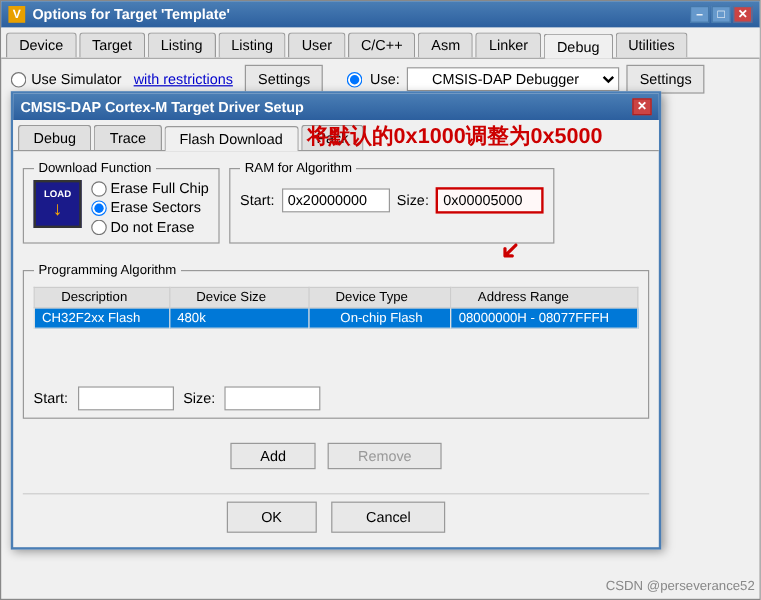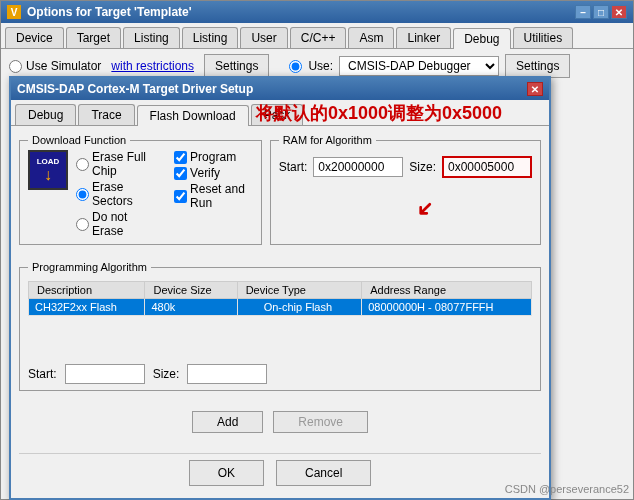--- a/index.html
+++ b/index.html
@@ -91,21 +91,21 @@
     .radio-group { display: flex; align-items: center; gap: 4px; }
     .hyperlink { color: #0000cc; text-decoration: underline; cursor: pointer; }
     .settings-btn {
       padding: 4px 10px;
       border: 1px solid #999;
       background: #e8e8e8;
       cursor: pointer;
       font-size: 12px;
     }
     .debugger-select {
-      padding: 1px 4px;
+      padding: 1px 16px;
       border: 1px solid #999;
       background: white;
       font-size: 12px;
       min-width: 160px;
     }
 
     
     .second-row {
       display: flex; align-items: center;
       padding: 2px 8px;
@@ -230,21 +230,21 @@
       background: #fff8f8;
     }
     .algo-table {
       width: 100%;
       border-collapse: collapse;
       margin-top: 4px;
     }
     .algo-table th {
       background: #e0e0e0;
       border: 1px solid #ccc;
-      padding: 2px 8px;
+      padding: 2px 22px;
       font-size: 11px;
       font-weight: normal;
       text-align: left;
     }
     .algo-table td {
       border: 1px solid #e0e0e0;
       padding: 2px 6px;
       font-size: 11px;
     }
     .algo-table tr.selected td {
@@ -401,34 +401,20 @@
                 <input type="radio" name="erase" style="">
                 <span>Erase Full Chip</span>
               </div>
               <div class="radio-row">
                 <input type="radio" name="erase" checked="" style="">
                 <span>Erase Sectors</span>
               </div>
               <div class="radio-row">
                 <input type="radio" name="erase" style="">
                 <span>Do not Erase</span>
-              </div>
-            </div>
-            <div class="check-options">
-              <div class="check-row">
-                <input type="checkbox" checked="" style="">
-                <span>Program</span>
-              </div>
-              <div class="check-row">
-                <input type="checkbox" checked="" style="">
-                <span>Verify</span>
-              </div>
-              <div class="check-row">
-                <input type="checkbox" checked="" style="">
-                <span>Reset and Run</span>
               </div>
             </div>
           </div>
         </fieldset>
 
         <fieldset>
           <legend>RAM for Algorithm</legend>
           <div class="ram-row">
             <span>Start:</span>
             <input type="text" class="ram-input" value="0x20000000" style="">

